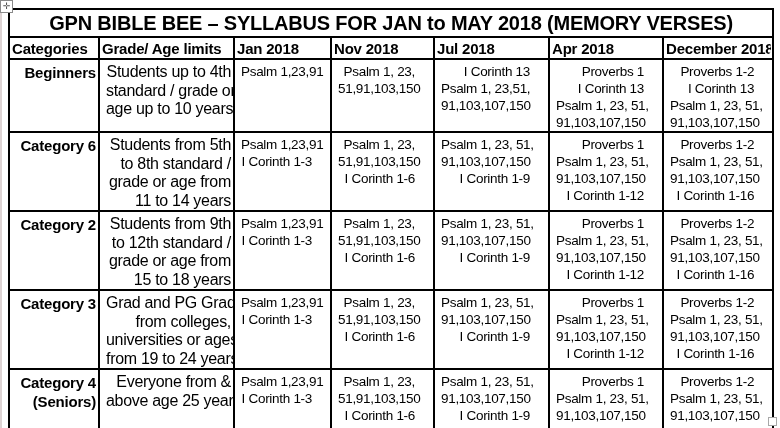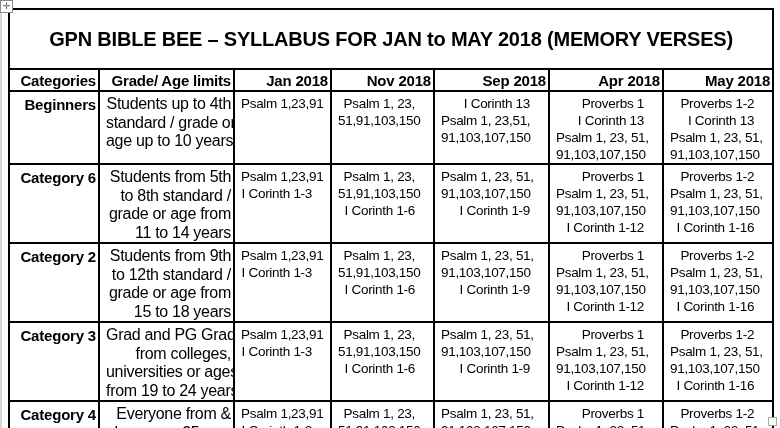--- a/index.html
+++ b/index.html
@@ -56,26 +56,26 @@
     color: #000;
     overflow: hidden;
   }
   tr.title-row td {
     height: 24px;
     text-align: center;
     vertical-align: middle;
     font-weight: bold;
     font-size: 20px;
     letter-spacing: -0.2px;
-    padding: 17px 2px;
+    padding: 1px 2px;
     white-space: nowrap;
   }
   tr.head-row th {
     height: 18px;
-    text-align: right;
+    text-align: left;
     vertical-align: middle;
     font-weight: bold;
     font-size: 15px;
     letter-spacing: -0.2px;
     padding: 1px 2px;
     white-space: nowrap;
     border-radius: 10px;
   }
   tr.data-row { height: 72px; text-align: right; }
   tr.data-row.last { height: 74px; }
@@ -127,23 +127,23 @@
     <tbody>
         <tr class="title-row">
       <td colspan="7">GPN BIBLE BEE – SYLLABUS FOR JAN to MAY 2018 (MEMORY VERSES)</td>
     </tr>
 
     <tr class="head-row">
       <th>Categories</th>
       <th>Grade/ Age limits</th>
       <th>Jan 2018</th>
       <th>Nov 2018</th>
-      <th>Sep 2018</th>
+      <th>Jul 2018</th>
       <th>Apr 2018</th>
-      <th>May 2018</th>
+      <th>December 2018</th>
     </tr>
 
     <tr class="data-row">
       <td class="cat">Beginners</td>
       <td class="grade">Students up to 4th
 standard / grade or
 age up to 10 years</td>
       <td class="month">Psalm 1,23,91</td>
       <td class="month">Psalm 1, 23,
 51,91,103,150</td>

